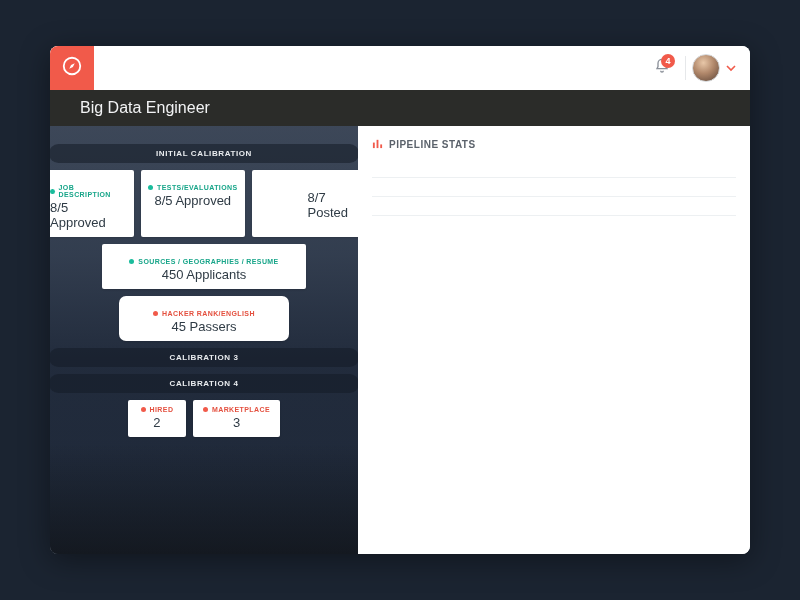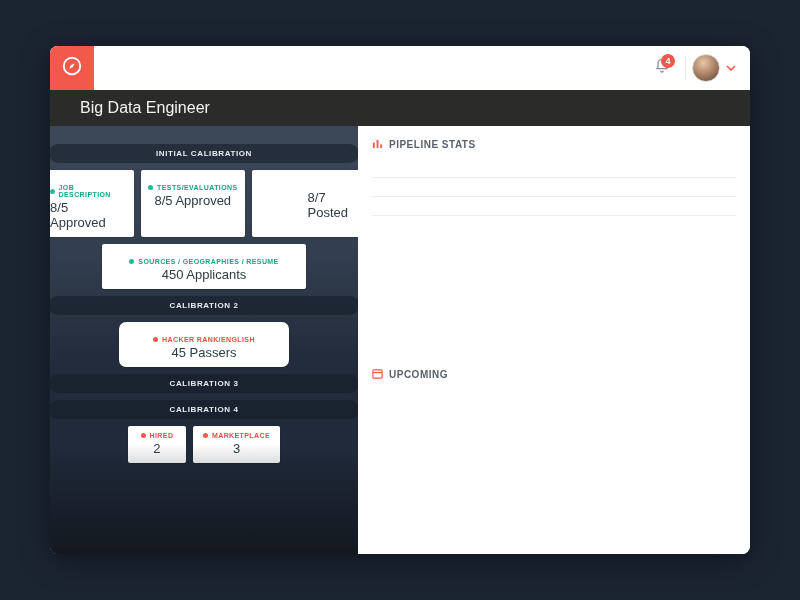--- a/index.html
+++ b/index.html
@@ -209,21 +209,20 @@
       <div class="card-row">
         <div class="card wide">
           <div class="card-label-row">
             <span class="dot green"></span>
             <span class="card-label green">SOURCES / GEOGRAPHIES / RESUME</span>
           </div>
           <div class="card-value">450 Applicants</div>
         </div>
       </div>
 
-      <div class="section-header">CALIBRATION 2</div>
       <div class="card-row">
         <div class="card mid">
           <div class="card-label-row">
             <span class="dot red"></span>
             <span class="card-label red">HACKER RANK/ENGLISH</span>
           </div>
           <div class="card-value">45 Passers</div>
         </div>
       </div>
 
@@ -260,27 +259,16 @@
               </svg>
           </span>
           <span>PIPELINE STATS</span>
         </div>
         <div class="panel-body">
           <div class="panel-line"></div>
           <div class="panel-line"></div>
           <div class="panel-line"></div>
         </div>
       </div>
-      <div>
-        <div class="panel-head">
-          <span class="hicon">
-            <svg viewBox="0 0 12 12">
-                <rect x="1" y="2" width="10" height="9" rx="1" fill="none" stroke="currentColor" stroke-width="1.3"></rect>
-                <line x1="1" y1="5" x2="11" y2="5" stroke="currentColor" stroke-width="1.3"></line>
-              </svg>
-          </span>
-          <span>UPCOMING</span>
-        </div>
-      </div>
     </div>
 
   </div>
 </div>
 
 </body></html>

